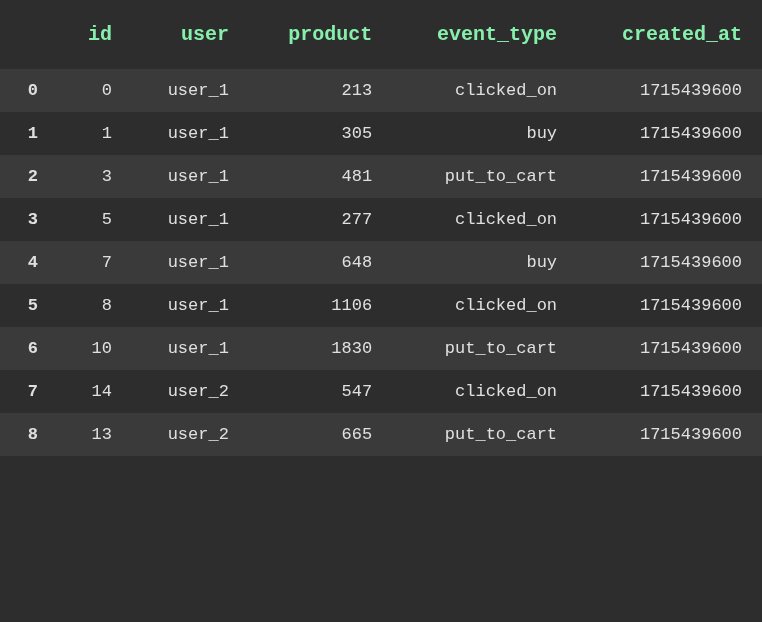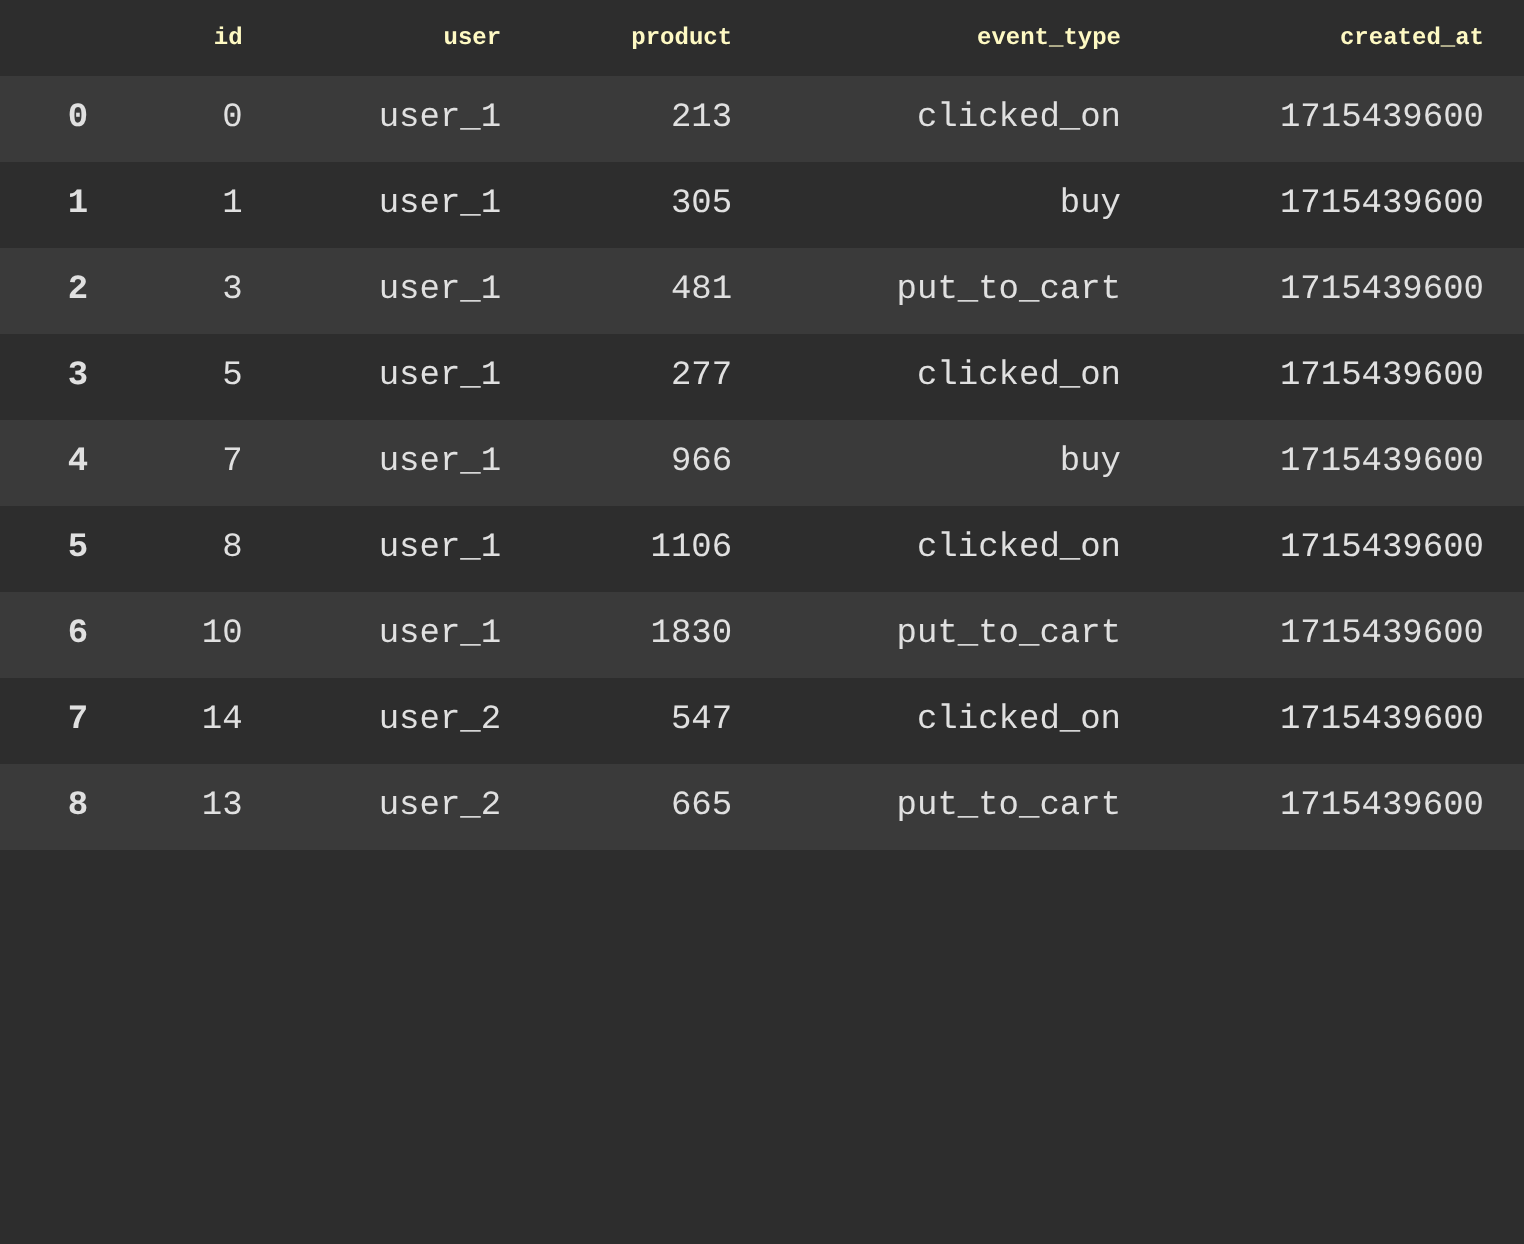--- a/index.html
+++ b/index.html
@@ -26,24 +26,24 @@
     table {
       width: 100%;
       border-collapse: collapse;
     }
 
     thead tr {
       background-color: #2d2d2d;
     }
 
     thead th {
-      color: #fef9c3;
+      color: #86efac;
       font-weight: bold;
-      font-size: 12px;
-      padding: 12px 20px;
+      font-size: 20px;
+      padding: 23px 20px;
       text-align: right;
     }
 
     thead th:first-child {
       text-align: right;
     }
 
     tbody tr:nth-child(odd) {
       background-color: #3a3a3a;
     }
@@ -113,21 +113,21 @@
           <td>5</td>
           <td>user_1</td>
           <td>277</td>
           <td>clicked_on</td>
           <td>1715439600</td>
         </tr>
         <tr>
           <td class="index-col">4</td>
           <td>7</td>
           <td>user_1</td>
-          <td>966</td>
+          <td>648</td>
           <td>buy</td>
           <td>1715439600</td>
         </tr>
         <tr>
           <td class="index-col">5</td>
           <td>8</td>
           <td>user_1</td>
           <td>1106</td>
           <td>clicked_on</td>
           <td>1715439600</td>

